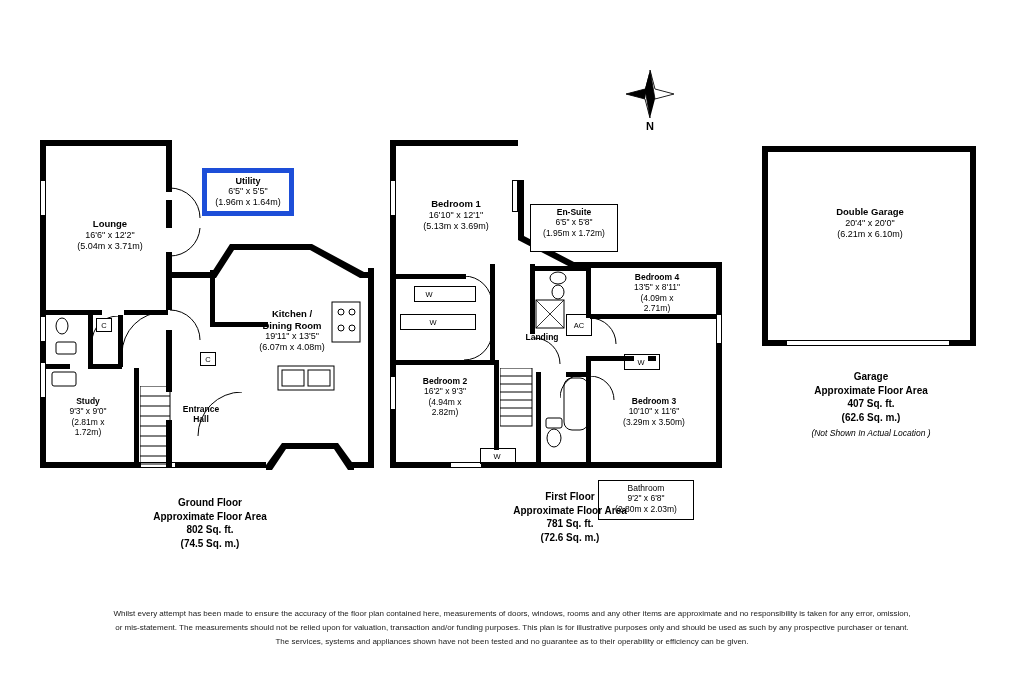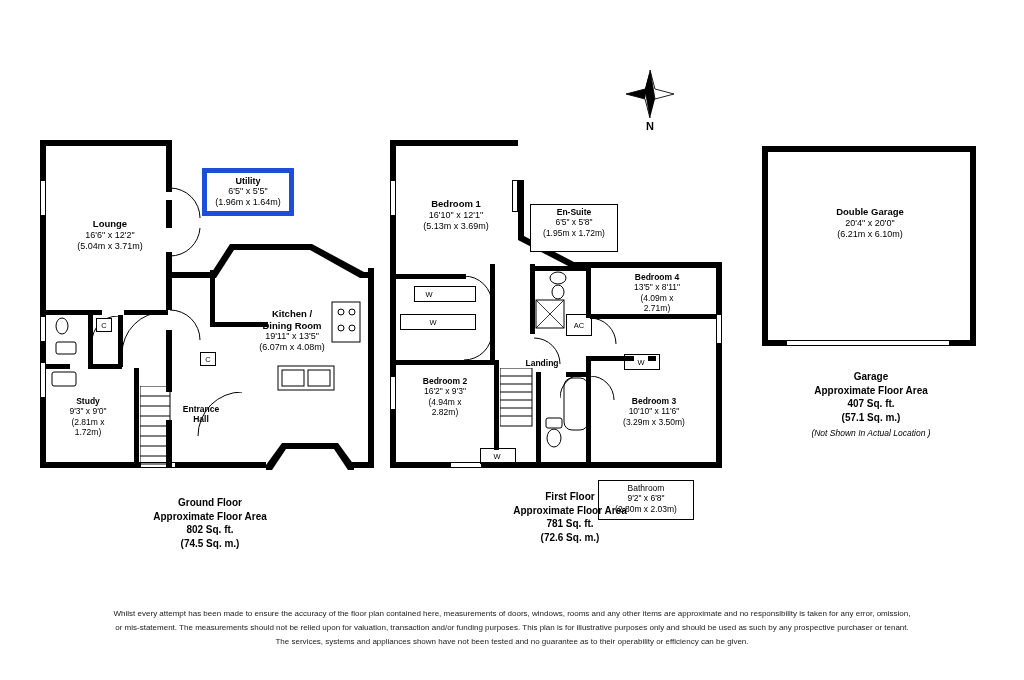--- a/index.html
+++ b/index.html
@@ -293,21 +293,21 @@
       <div class="dim">(1.95m x 1.72m)</div>
     </div>
 
     <div class="label small" style="left:602px;top:272px;width:110px;">
       <div class="nm">Bedroom 4</div>
       <div class="dim">13'5" x 8'11"</div>
       <div class="dim">(4.09m x</div>
       <div class="dim">2.71m)</div>
     </div>
 
-    <div class="label small" style="left:502px;top:358px;width:80px;">
+    <div class="label small" style="left:502px;top:332px;width:80px;">
       <div class="nm">Landing</div>
     </div>
 
     <div class="label small" style="left:400px;top:376px;width:90px;">
       <div class="nm">Bedroom 2</div>
       <div class="dim">16'2" x 9'3"</div>
       <div class="dim">(4.94m x</div>
       <div class="dim">2.82m)</div>
     </div>
 
@@ -342,21 +342,21 @@
     <div class="label" style="left:800px;top:206px;width:140px;">
       <div class="nm">Double Garage</div>
       <div class="dim">20'4" x 20'0"</div>
       <div class="dim">(6.21m x 6.10m)</div>
     </div>
 
     <div class="floor-title" style="left:768px;top:370px;width:206px;">
       <div>Garage</div>
       <div>Approximate Floor Area</div>
       <div>407 Sq. ft.</div>
-      <div>(57.1 Sq. m.)</div>
+      <div>(62.6 Sq. m.)</div>
     </div>
     <div class="note" style="left:768px;top:428px;width:206px;">(Not Shown In Actual Location )</div>
   </div>
 
   <div class="disclaimer" style="top:622px;">or mis-statement. The measurements should not be relied upon for valuation, transaction and/or funding purposes. This plan is for illustrative purposes only and should be used as such by any prospective purchaser or tenant.</div>
   <div class="disclaimer" style="top:608px;">Whilst every attempt has been made to ensure the accuracy of the floor plan contained here, measurements of doors, windows, rooms and any other items are approximate and no responsibility is taken for any error, omission,</div>
   <div class="disclaimer" style="top:636px;">The services, systems and appliances shown have not been tested and no guarantee as to their operability or efficiency can be given.</div>
 
 </div>
 

